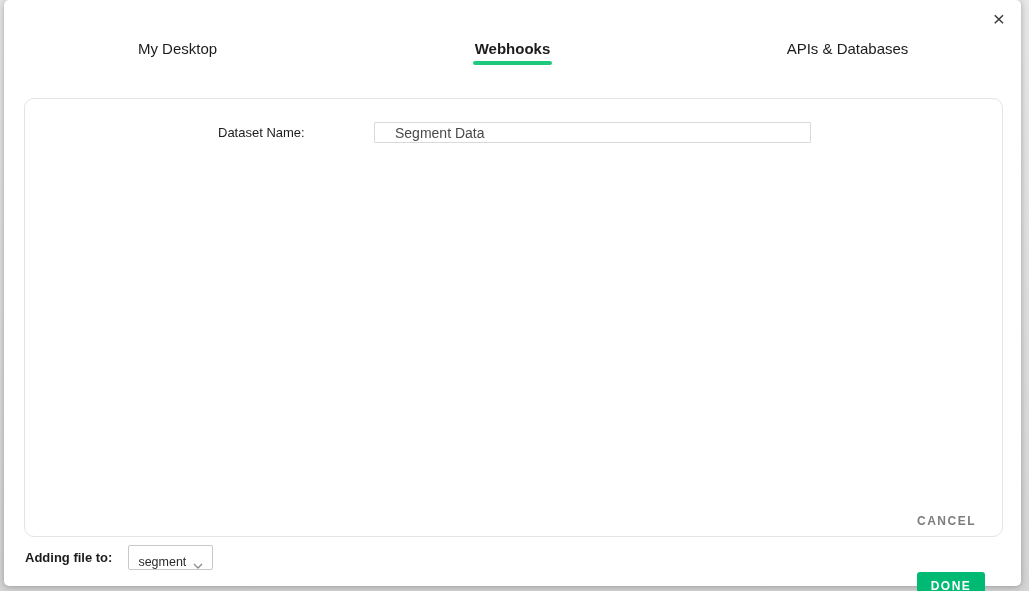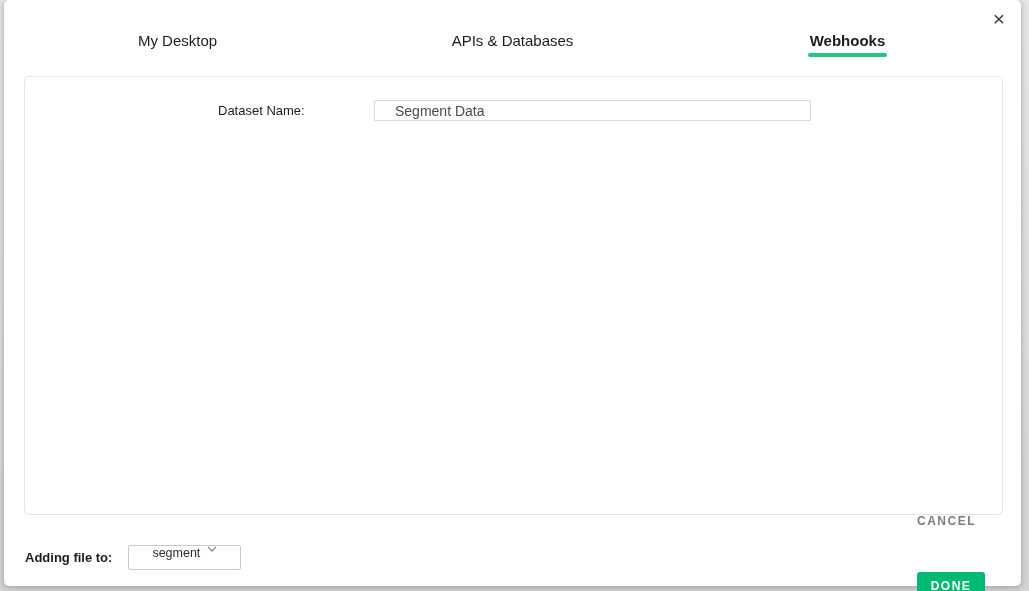--- a/index.html
+++ b/index.html
@@ -28,21 +28,21 @@
     line-height: 1;
     color: #3c3c3c;
     font-weight: 400;
     cursor: pointer;
     user-select: none;
   }
   
   .tabs {
     display: flex;
     margin: 0 6px;
-    padding-top: 32px;
+    padding-top: 40px;
     justify-content: space-between;
   }
   .tab {
     flex: 1;
     text-align: center;
     cursor: pointer;
   }
   .tab-label {
     display: inline-block;
     position: relative;
@@ -56,24 +56,24 @@
     position: absolute;
     left: -2px; right: -2px; bottom: 0;
     height: 4px;
     border-radius: 2px;
     background: var(--accent-green, #1ec97e);
   }
   
   .panel {
     position: absolute;
     left: 20px; right: 18px;
-    top: 76px;
+    top: 98px;
     height: 439px;
     border: 1px solid #e4e4e4;
-    border-radius: 5px;
+    border-radius: 10px;
     background: #ffffff;
   }
   .form-row {
     display: flex;
     align-items: center;
     padding-top: 23px;
   }
   .form-label {
     margin-left: 193px;
     width: 78px;
@@ -108,24 +108,24 @@
     align-items: center;
   }
   .adding-label {
     font-size: 13px;
     font-weight: 700;
     color: #1c1c1c;
     margin-right: 16px;
   }
   .folder-select {
     display: flex;
-    align-items: flex-start;
+    align-items: flex-end;
     gap: 7px;
     height: 25px;
-    padding: 0 23px;
+    padding: 0 9px;
     background: #ffffff;
     border: 1px solid #c9c9c9;
     border-radius: 2px;
     cursor: pointer;
   }
   .folder-select-value {
     font-size: 12.5px;
     color: #2b2b2b;
   }
   .chevron { display: inline-flex; }
@@ -165,25 +165,25 @@
 
 <div class="backdrop">
   <div class="modal">
 
     <span class="close">×</span>
 
     <div class="tabs">
       <div class="tab">
         <span class="tab-label">My Desktop</span>
       </div>
+      <div class="tab active">
+        <span class="tab-label">Webhooks</span>
+      </div>
       <div class="tab">
         <span class="tab-label">APIs &amp; Databases</span>
-      </div>
-      <div class="tab active">
-        <span class="tab-label">Webhooks</span>
       </div>
     </div>
 
     <div class="panel">
       <div class="form-row">
         <label class="form-label">Dataset Name:</label>
         <input class="form-input" type="text" value="Segment Data" style="">
       </div>
     </div>
 

